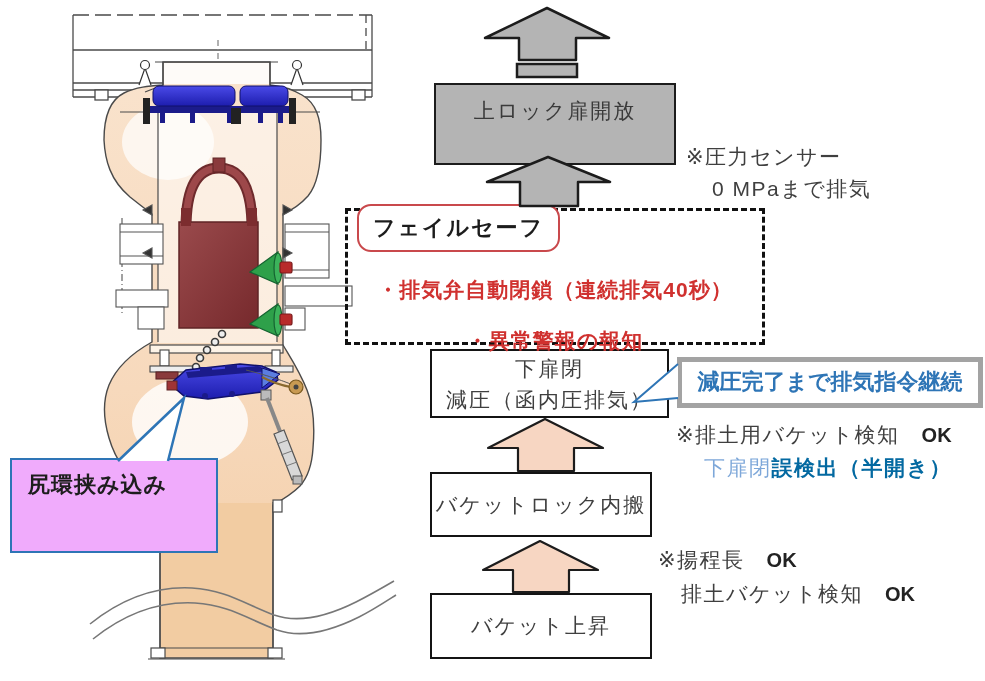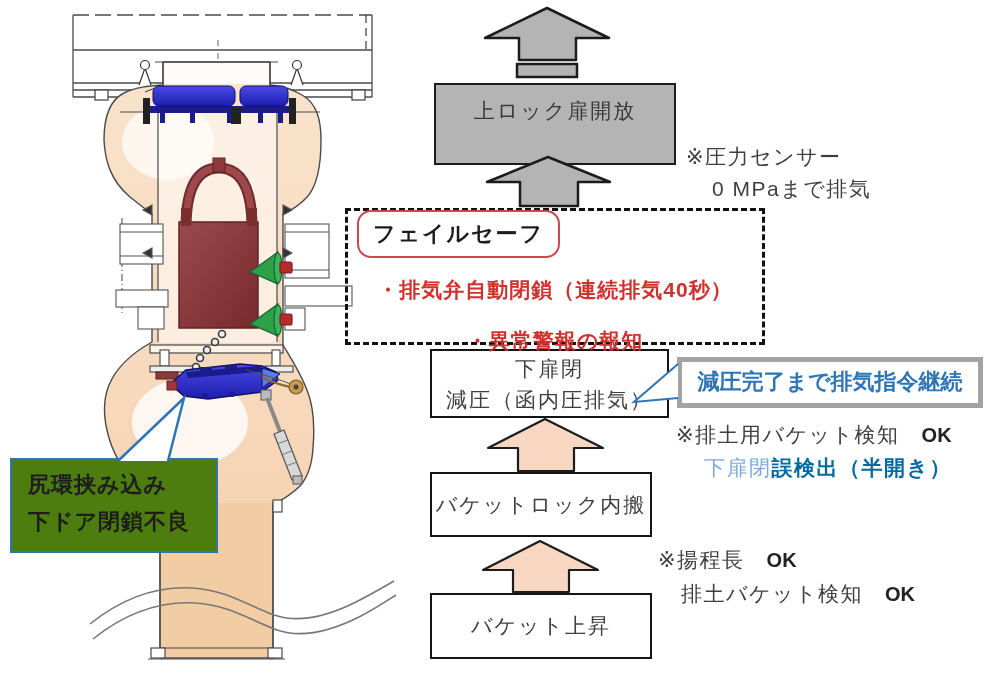--- a/index.html
+++ b/index.html
@@ -16,37 +16,37 @@
     position:absolute;background:#b4b4b4;border:2.5px solid #1c1c1c;
     text-align:center;color:#3a3a3a;z-index:2;
   }
   .boxline{font-size:21px;letter-spacing:2px;line-height:31px;}
   .single{font-size:21px;letter-spacing:2px;}
   .dashedbox{
     position:absolute;left:345px;top:208px;width:414px;height:131px;
     border:3px dashed #111;background:transparent;z-index:2;
   }
   .redtitle{
-    position:absolute;left:357px;top:210px;width:199px;height:44px;
+    position:absolute;left:357px;top:204px;width:199px;height:44px;
     border:2.5px solid #c9494c;border-radius:14px;background:#fff;
     text-align:center;line-height:44px;font-size:22px;font-weight:bold;
     color:#1c1c1c;letter-spacing:2px;z-index:3;
   }
   .redline{
     position:absolute;left:345px;width:420px;text-align:center;
     color:#d0312f;font-weight:bold;font-size:21px;letter-spacing:1px;z-index:3;
   }
   .bluecallout{
     position:absolute;left:677px;top:357px;width:296px;height:41px;
     border:5px solid #a3a3a3;background:#fff;text-align:center;line-height:40px;
     font-size:22px;font-weight:bold;color:#2e75b6;z-index:2;
   }
   .leftcallout{
     position:absolute;left:10px;top:458px;width:188px;height:85px;
-    border:2.5px solid #2e75b6;background:#4d7c0f;z-index:2;
+    border:2.5px solid #2e75b6;background:#f0abfc;z-index:2;
     padding:6px 0 0 16px;box-sizing:content-box;
   }
   .leftcallout div{font-size:22px;font-weight:600;color:#1d1d1d;line-height:37px;letter-spacing:1px;}
   .note{position:absolute;font-size:21px;letter-spacing:1.5px;color:#3f3f3f;z-index:2;white-space:nowrap;}
   .note .ok{font-weight:bold;font-size:20px;letter-spacing:0;margin-left:22px;color:#222;}
   .note-blue-a{color:#7da7d9;}
   .note-blue-b{color:#0369a1;font-weight:bold;}
   svg{display:block;}
   #machine-svg{position:absolute;left:0;top:0;z-index:1;}
   #flow-overlay{position:absolute;left:0;top:0;z-index:3;pointer-events:none;}
@@ -266,21 +266,20 @@
 <div class="note" style="left:681px;top:580px;">
   <span>排土バケット検知</span><span class="ok">OK</span>
 </div>
 
 <div class="flowbox" style="left:430px;top:593px;width:218px;height:62px;line-height:62px;">
   <span class="single">バケット上昇</span>
 </div>
 
 <div class="leftcallout">
   <div>尻環挟み込み</div>
-  <div>下ドア閉鎖不良</div>
 </div>
 
 <svg id="flow-overlay" width="985" height="681" viewBox="0 0 985 681">
   <g>
     <polygon points="547,8 609,38 576,38 576,60 519,60 519,38 485,38" fill="#b4b4b4" stroke="#1c1c1c" stroke-width="2.5" stroke-linejoin="round"></polygon>
     <rect x="517" y="64" width="60" height="13" fill="#b4b4b4" stroke="#1c1c1c" stroke-width="2.5"></rect>
   </g>
   <polygon points="548,157 610,182 578,182 578,206 520,206 520,182 487,182" fill="#b4b4b4" stroke="#1c1c1c" stroke-width="2.5" stroke-linejoin="round"></polygon>
   <polygon points="545,419 603,448 574,448 574,471 518,471 518,448 488,448" fill="#f7d6c2" stroke="#1c1c1c" stroke-width="2.2" stroke-linejoin="round"></polygon>
   <polygon points="540,541 598,570 569,570 569,592 513,592 513,570 483,570" fill="#f7d6c2" stroke="#1c1c1c" stroke-width="2.2" stroke-linejoin="round"></polygon>

